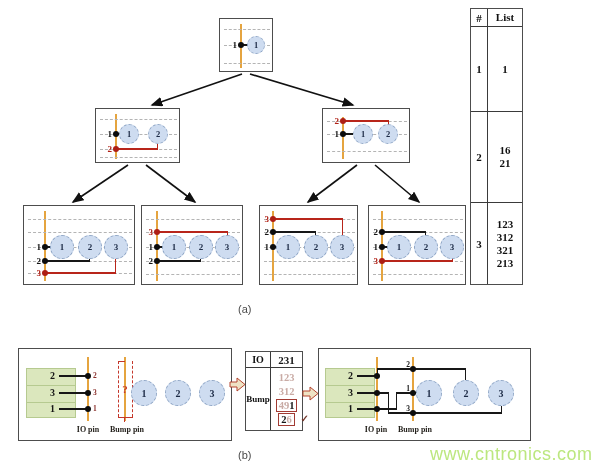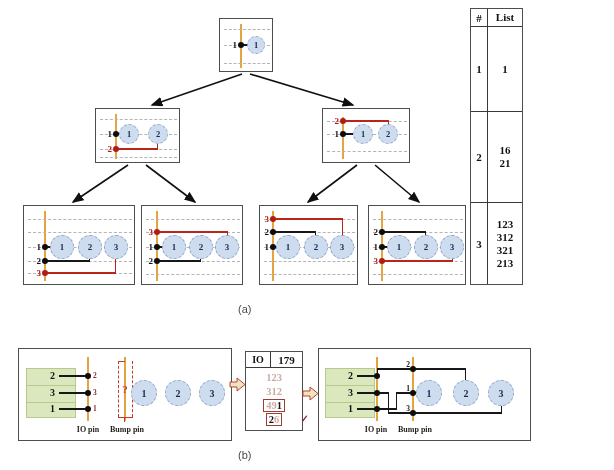--- a/index.html
+++ b/index.html
@@ -261,23 +261,24 @@
     <span class="pincap" style="left:108px;top:76px">Bump pin</span>
   </div>
 
   <svg class="arrowsvg" style="left:229px;top:377px" width="17" height="15">
     <path d="M1 5 h7 v-4 l8 6.5 -8 6.5 v-4 h-7 z" fill="#efe3c4" stroke="#b5452f" stroke-width="1"></path>
   </svg>
 
   <div class="box vtable" style="left:245px;top:351px;width:58px;height:80px">
     <div class="trow" style="height:15px;flex:none">
       <div class="tc1b">IO</div>
-      <div class="tc2b" style="font-size:11px">179</div>
+      <div class="tc2b" style="font-size:11px">231</div>
     </div>
     <div class="trow last">
+      <div class="tc1b" style="font-size:9px">Bump</div>
       <div class="tc2b">
         <div class="dim">123</div>
         <div class="dim">312</div>
         <div><span class="optbox"><span class="dim">49</span><span>1</span></span></div>
         <div><span class="optbox"><span>2</span><span class="dim">6</span></span></div>
       </div>
     </div>
     <span class="check" style="right:-7px;bottom:6px">✓</span>
   </div>
 
@@ -322,14 +323,15 @@
     <span class="bl" style="left:91px;top:60px">3</span>
     <div class="circ" style="left:97px;top:31px;width:26px;height:26px;font-size:10px">1</div>
     <div class="circ" style="left:134px;top:31px;width:26px;height:26px;font-size:10px">2</div>
     <div class="circ" style="left:169px;top:31px;width:26px;height:26px;font-size:10px">3</div>
     <span class="pincap" style="left:57px;top:76px">IO pin</span>
     <span class="pincap" style="left:96px;top:76px">Bump pin</span>
   </div>
 
   <div class="cap" style="left:238px;top:449px">(b)</div>
 
+  <div class="wm" style="left:430px;top:444px">www.cntronics.com</div>
 
 </div>
 
 </body></html>

